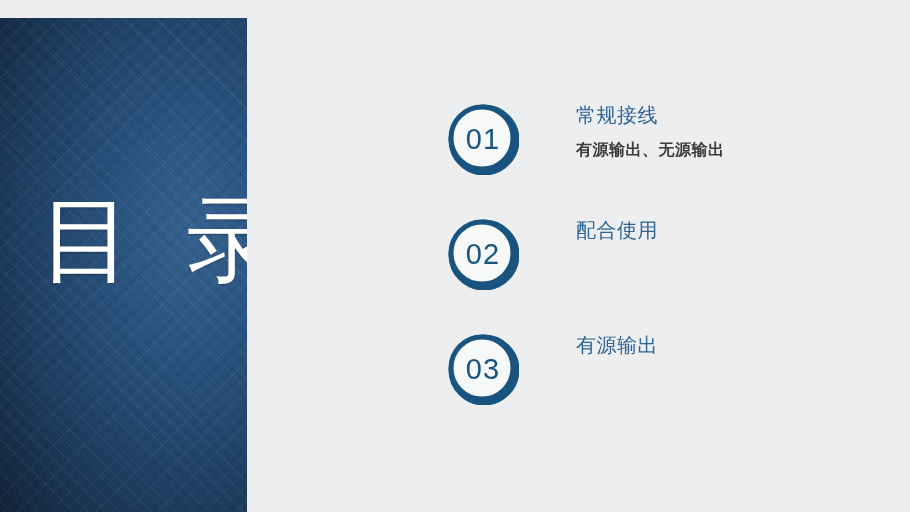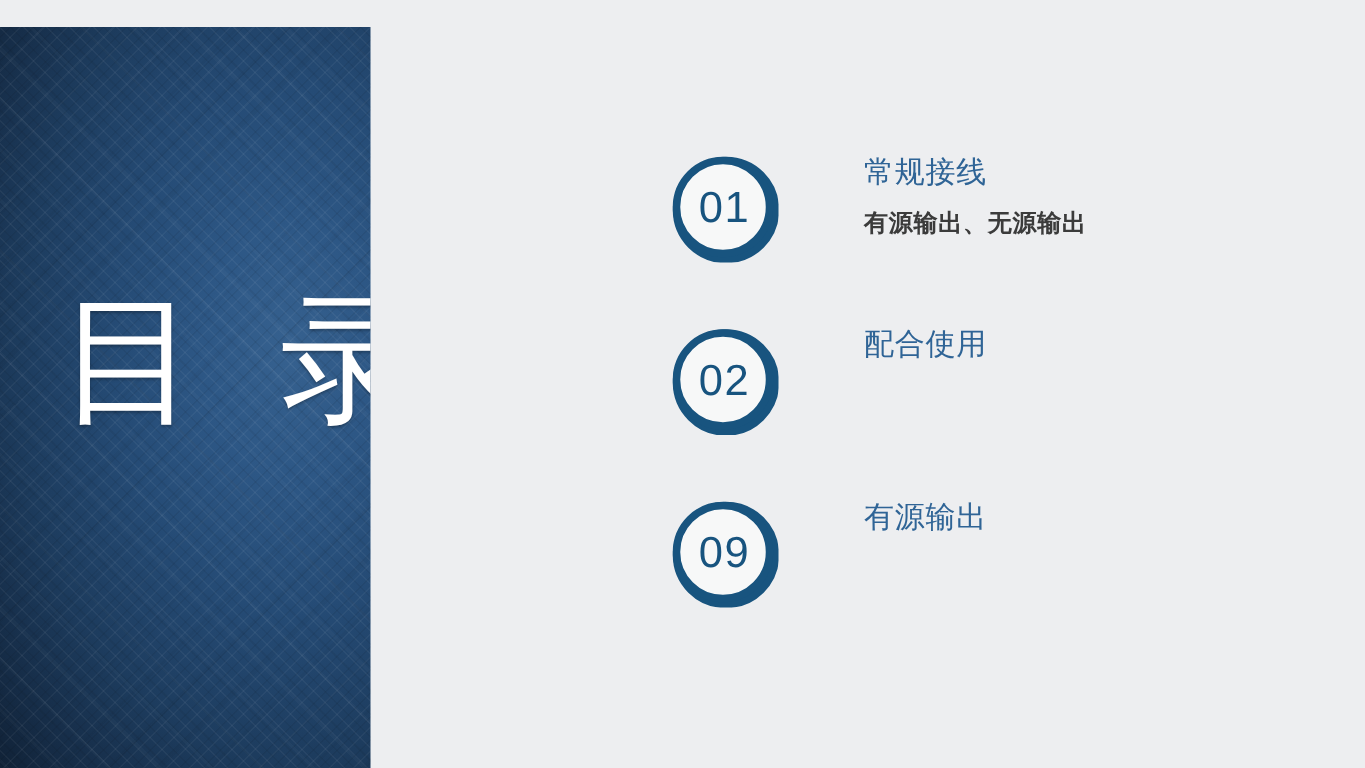--- a/index.html
+++ b/index.html
@@ -214,21 +214,21 @@
           <div class="toc-title">配合使用</div>
         </div>
       </div>
 
       <div class="toc-item">
         <div class="num-badge">
           <svg viewBox="0 0 72 72" xmlns="http://www.w3.org/2000/svg">
             <circle cx="37" cy="37" r="32" fill="none" stroke="#18547f" stroke-width="7"></circle>
             <circle cx="35" cy="35" r="31" fill="#f7f8f8" stroke="#18547f" stroke-width="5"></circle>
           </svg>
-          <div class="badge-num">09</div>
+          <div class="badge-num">03</div>
         </div>
         <div class="toc-text">
           <div class="toc-title">有源输出</div>
         </div>
       </div>
 
     </div>
 
   </div>
 </div>

